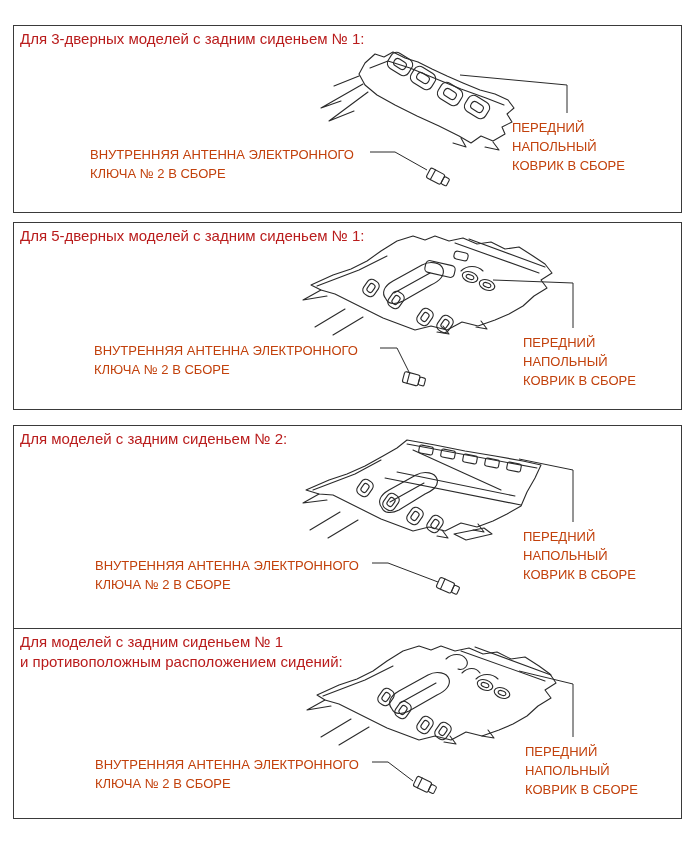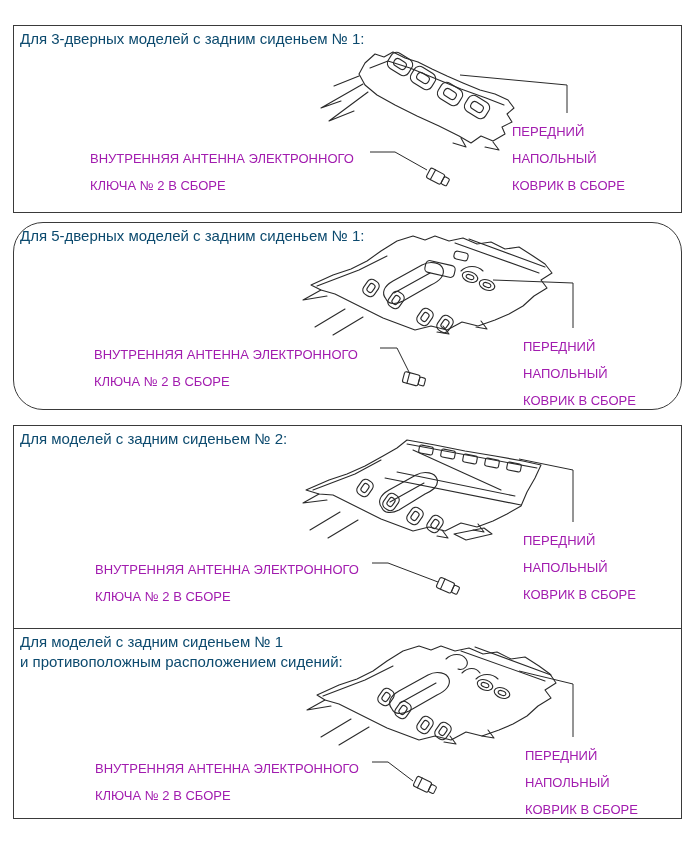--- a/index.html
+++ b/index.html
@@ -1,23 +1,23 @@
 <!DOCTYPE html>
 <html><head>
 <meta charset="utf-8">
 <style>
   html,body{margin:0;padding:0;background:#ffffff;}
   .page{position:relative;width:690px;height:855px;background:#fff;
         font-family:"Liberation Sans",sans-serif;color:#1a1a1a;overflow:hidden;}
   .panel{position:absolute;left:13px;width:669px;border:1px solid #3a3a3a;
          box-sizing:border-box;background:#fff;overflow:hidden;}
   .panel-title{position:absolute;left:6px;top:3px;font-size:15px;line-height:20px;
-         white-space:pre-line;color:#0c4a6e;}
-  .callout{position:absolute;font-size:13px;line-height:27px;white-space:pre-line;
-         color:#a21caf;}
+         white-space:pre-line;color:#b91c1c;}
+  .callout{position:absolute;font-size:13px;line-height:19px;white-space:pre-line;
+         color:#c2410c;}
   svg.illus{position:absolute;left:0;top:0;}
   .art path,.art rect,.art ellipse,.art line{
          stroke:#2a2a2a;fill:none;stroke-width:1.1;
          stroke-linejoin:round;stroke-linecap:round;}
   .leader{stroke:#2a2a2a;fill:none;stroke-width:1;}
 </style>
 </head>
 <body>
 
 <div class="page">
@@ -57,21 +57,21 @@
       <path class="leader" d="M446,49 L553,59 L553,87"></path>
       <path class="leader" d="M356,126 L381,126 L413,144"></path>
     </svg>
     <div class="callout" style="left:76px;top:119px;">ВНУТРЕННЯЯ АНТЕННА ЭЛЕКТРОННОГО
 КЛЮЧА № 2 В СБОРЕ</div>
     <div class="callout" style="left:498px;top:92px;">ПЕРЕДНИЙ
 НАПОЛЬНЫЙ
 КОВРИК В СБОРЕ</div>
   </section>
 
-  <section class="panel" style="top:222px;height:188px;border-radius:30px;">
+  <section class="panel" style="top:222px;height:188px;">
     <div class="panel-title">Для 5-дверных моделей с задним сиденьем № 1:</div>
     <svg class="illus" width="667" height="186" viewBox="0 0 667 186" aria-label="front-floor-carpet-5door-rear-seat-1">
       <g class="art">
         <path d="M297,62 L319,52 L337,46 L353,38 L367,28 L383,18 L399,13 L411,17 L421,13 L435,18 L449,15 L463,21 L477,19 L491,26 L505,24 L519,33 L531,41 L538,50 L527,57 L533,65 L520,73 L509,83 L495,91 L481,97 L464,103 L448,99 L433,107 L417,103 L401,107 L385,101 L369,95 L353,87 L337,79 L321,71 L307,67 Z"></path>
         <path d="M307,67 L289,77 L313,73"></path>
         <path d="M303,63 L345,47 L373,33"></path>
         <path d="M372,76 C367,70 370,63 379,58 L408,42 C417,37 427,40 429,46 C431,52 426,58 417,62 L389,78 C381,82 374,81 372,76 Z"></path>
         <path d="M380,70 L416,50"></path>
         <g transform="rotate(13 426 46)">
             <rect x="411" y="40" width="30" height="12" rx="4"></rect>

